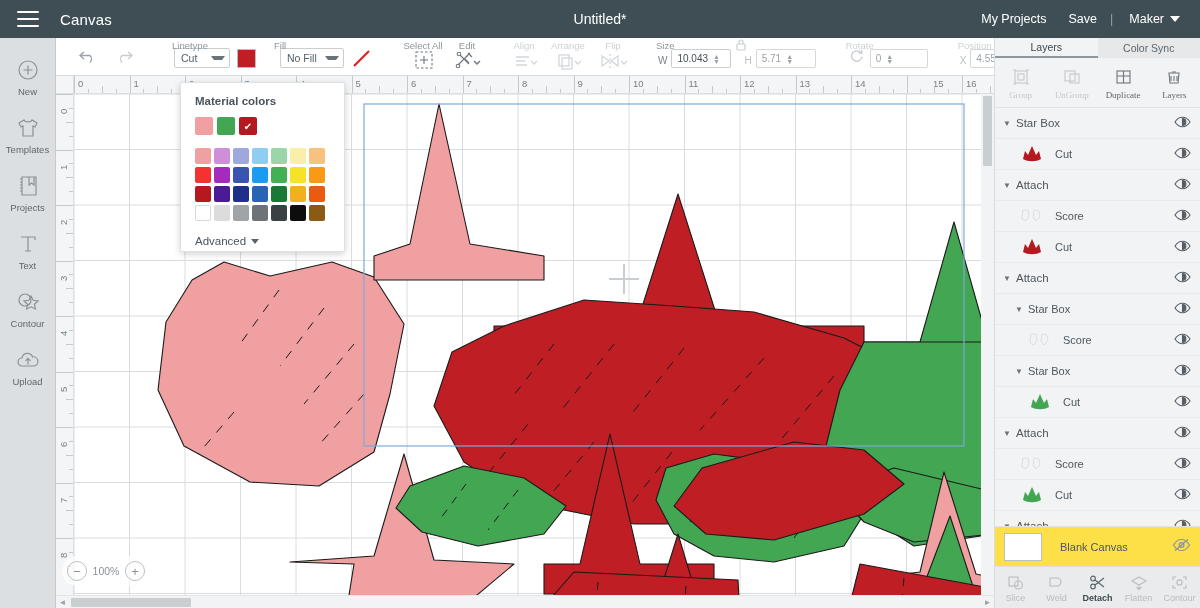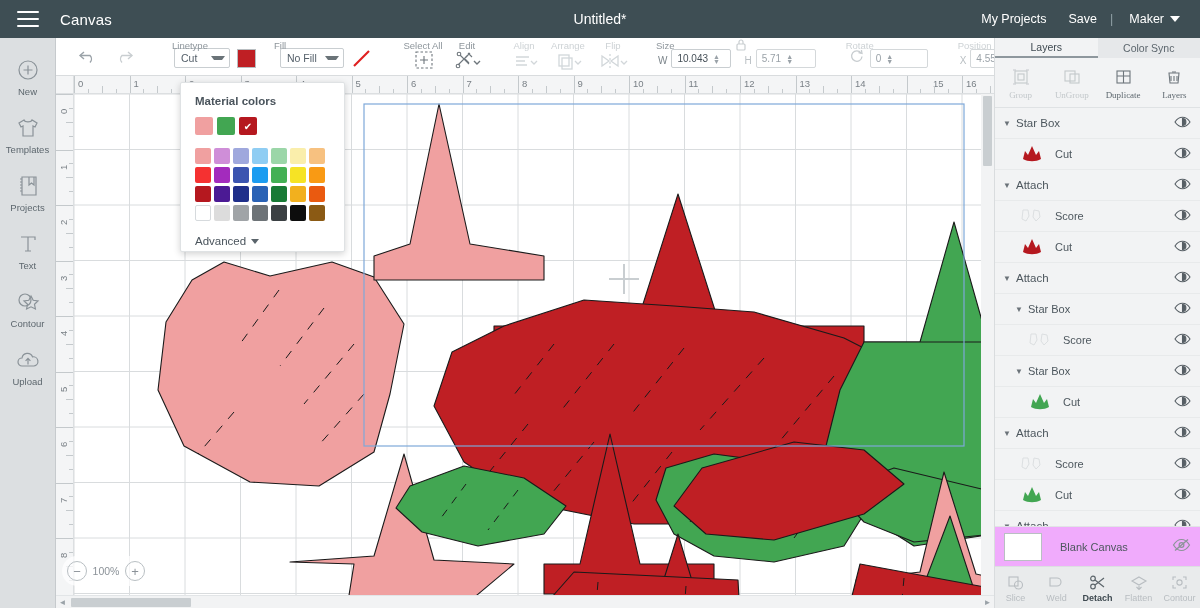--- a/index.html
+++ b/index.html
@@ -155,21 +155,21 @@
   .lrow { display:flex; align-items:center; height:31px; padding: 0 9px 0 8px; border-bottom:1px solid #e8eaeb; }
   .lrow.grouphdr { border-bottom:1px solid #e8eaeb; }
   .lrow .tw { width:13px; color:#6b7379; font-size:8px; }
   .lrow .lname { font-size:11.5px; color:#4d575e; }
   .lrow .lname.sub { font-size:11px; }
   .lrow .eye { margin-left:auto; color:#575f65; }
   .lthumb { width:34px; height:21px; margin-right:6px; display:flex; align-items:center; justify-content:center;}
   .lrow.indent1 { padding-left:20px; }
   .lrow.indent2 { padding-left:28px; }
 
-  .blankcanvas { display:flex; align-items:center; height:40px; padding: 0 9px; background:#f0abfc; border-top:1px solid #e1e4e5; }
+  .blankcanvas { display:flex; align-items:center; height:40px; padding: 0 9px; background:#fde047; border-top:1px solid #e1e4e5; }
   .bc-sw { width:38px;height:28px;background:#fff;border:1px solid #b9bfc3;}
   .bc-lb { font-size:11px;color:#4d575e; margin-left:18px; }
   .bc-eye { margin-left:auto; color:#8c9499; }
 
   .rp-bottom { height:42px; display:flex; align-items:center; background:#e9ebec; border-top:1px solid #dcdfe1; }
   .rpb { flex:1; text-align:center; cursor:pointer; }
   .rpb .ic { height:20px; display:flex;align-items:center;justify-content:center;color:#b8bdc1;}
   .rpb .lb { font-size:9px; color:#b8bdc1; margin-top:1px;}
   .rpb.on .ic { color:#5d666c; }
   .rpb.on .lb { color:#3f4a51; font-weight:bold; }

